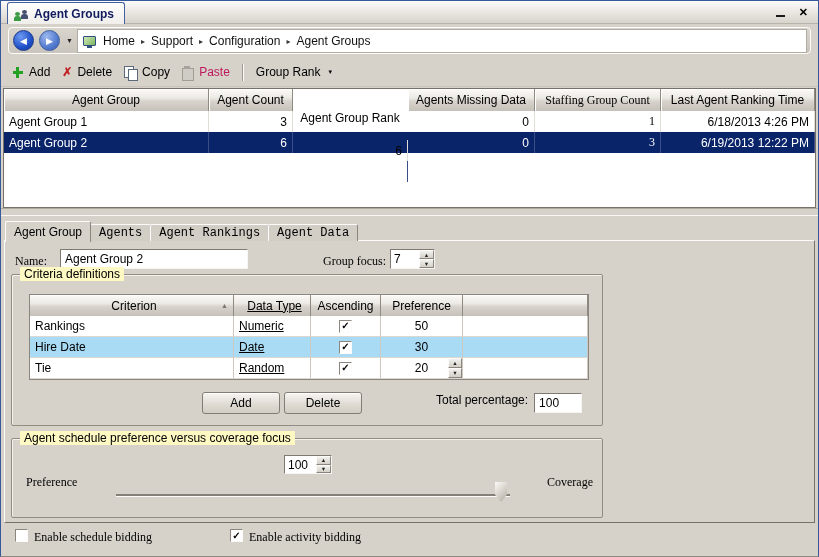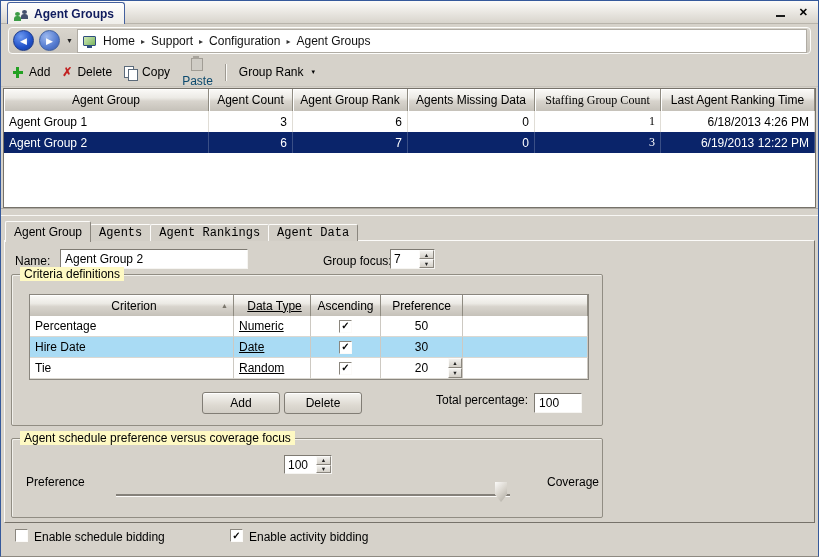--- a/index.html
+++ b/index.html
@@ -39,21 +39,21 @@
   .home-icon { position:relative; width:13px; height:10px; border:1px solid #2f4d7e;
                background:linear-gradient(135deg,#cfe9b8,#7ab45e); border-radius:1px; margin-right:7px; }
   .home-icon::after { content:""; position:absolute; left:3px; bottom:-3px; width:5px; height:2px; background:#2f4d7e; }
   .crumb { color:#111; }
   .crumb-sep { font-size:8px; color:#333; margin:0 6px; }
 
   
   .toolbar { position:absolute; top:57px; left:0; right:0; height:29px; background:#d6d2ca;
              display:flex; align-items:center; padding-left:5px; border-bottom:1px solid #c8c4bc; }
   .tb-btn { display:flex; align-items:center; gap:5px; padding:2px 6px; }
-  .tb-btn.disabled { color:#0c4a6e;flex-direction:column; }
+  .tb-btn.disabled { color:#be185d; }
   .tb-sep { width:2px; height:17px; border-left:1px solid #9e9a92; border-right:1px solid #fbfaf7; margin:0 6px; }
   .icon-add { position:relative; width:12px; height:12px; display:inline-block; }
   .icon-add::before { content:""; position:absolute; left:1px; top:5px; width:10px; height:3px; background:#23a123; }
   .icon-add::after  { content:""; position:absolute; left:4px; top:1px; width:3px; height:11px; background:#23a123; }
   .icon-del-glyph { color:#c22222; font-weight:bold; }
   .icon-copy { position:relative; width:13px; height:13px; display:inline-block; }
   .icon-copy::before { content:""; position:absolute; left:0; top:0; width:8px; height:10px; background:#fff; border:1px solid #5b6a7a; }
   .icon-copy::after  { content:""; position:absolute; left:4px; top:3px; width:8px; height:10px; background:#fff; border:1px solid #5b6a7a; }
   .icon-paste { position:relative; width:12px; height:13px; display:inline-block; }
   .icon-paste::before { content:""; position:absolute; left:0; top:2px; width:10px; height:11px; background:#cfccc5; border:1px solid #a19d95; }
@@ -65,36 +65,36 @@
           border:1px solid #76726a; }
   .grid-header { display:flex; height:22px; }
   .gh-cell { position:relative; display:flex; align-items:center; justify-content:center;
              background:linear-gradient(180deg,#fbfaf8 0%,#eceae5 40%,#d8d4cd 55%,#c5c1b9 100%);
              border-right:1px solid #8f8b81; box-shadow:inset 0 1px 0 #fff, inset 1px 0 0 #fff; }
   .grid-row { display:flex; height:21px; }
   .gr-cell { display:flex; align-items:center; height:100%; padding:0 5px; border-right:1px solid #e0ddd6; overflow:hidden; white-space:nowrap; }
   .num { justify-content:flex-end; }
   .row-selected { background:#0a246a; color:#fff; }
   .row-selected .gr-cell { border-right-color:#3a4f86; }
-  .c0{width:205px;} .c1{width:84px;} .c2{width:115px;} .c3{width:127px;} .c4{width:126px;font-family:Liberation Serif, serif;} .c5{flex:1;}
+  .c0{width:205px;} .c1{width:84px;} .c2{width:115px;margin-top:29px;} .c3{width:127px;} .c4{width:126px;font-family:Liberation Serif, serif;} .c5{flex:1;}
 
   .splitter { position:absolute; left:0; right:0; top:207px; height:7px; background:#d6d2ca; border-top:1px solid #aeaaa2; }
 
   
   .bottom { position:absolute; left:0; right:0; top:214px; bottom:0; background:#d6d2ca; border-top:1px solid #f8f7f4; }
   .tabs { position:absolute; left:4px; top:4px; height:21px; display:flex; align-items:flex-end; z-index:3; }
   .tab { height:17px; padding:0 8px; display:flex; align-items:center; background:#d2cec6;
          border:1px solid; border-color:#fcfbf9 #8a867e #8a867e #fcfbf9; border-bottom:none;
          border-radius:2px 2px 0 0; }
   .tab + .tab { margin-left:-1px;font-family:Liberation Mono, monospace; }
   .tab.active { height:21px; background:#d6d2ca; margin-bottom:-1px; position:relative; z-index:4; }
   .tabpage { position:absolute; left:3px; right:3px; top:24px; height:283px;
              border:1px solid; border-color:#fcfbf9 #76726a #76726a #fcfbf9; z-index:1; }
 
-  .lbl { position:absolute; white-space:nowrap; }
+  .lbl { position:absolute; white-space:nowrap;font-family:Liberation Serif, serif; }
   .sunken { background:#fff; border:1px solid; border-color:#7e7a72 #f6f5f2 #f6f5f2 #7e7a72; }
   .txt-input { position:absolute; font-family:"Liberation Sans",sans-serif; font-size:12px; padding:0 4px; outline:none; }
 
   .spinner { position:absolute; display:flex; background:#fff; border:1px solid; border-color:#7e7a72 #f6f5f2 #f6f5f2 #7e7a72; }
   .spin-value { flex:1; padding:2px 3px; }
   .spin-btns { width:15px; display:flex; flex-direction:column; }
   .spin-btns i, .cell-spin i { flex:1; display:flex; align-items:center; justify-content:center; font-size:5.5px; font-style:normal;
          background:linear-gradient(#f2f1ee,#d4d0c8); border:1px solid; border-color:#fcfbf9 #8a867e #8a867e #fcfbf9; color:#222; }
 
   .groupbox { position:absolute; border:1px solid #918d83; border-radius:2px; box-shadow:inset 1px 1px 0 #f2f1ec; }
@@ -252,21 +252,21 @@
             <div class="ct-h k0">
               <span>Criterion</span>
               <span class="sort-ic">▲</span>
             </div>
             <div class="ct-h k1">Data Type</div>
             <div class="ct-h k2">Ascending</div>
             <div class="ct-h k3">Preference</div>
             <div class="ct-h k4"></div>
           </div>
           <div class="ct-row">
-            <div class="ct-cell k0">Percentage</div>
+            <div class="ct-cell k0">Rankings</div>
             <div class="ct-cell k1">Numeric</div>
             <div class="ct-cell k2">
               <span class="cbx">✓</span>
             </div>
             <div class="ct-cell k3">50</div>
             <div class="ct-cell k4"></div>
           </div>
           <div class="ct-row selected">
             <div class="ct-cell k0">Hire Date</div>
             <div class="ct-cell k1">Date</div>

